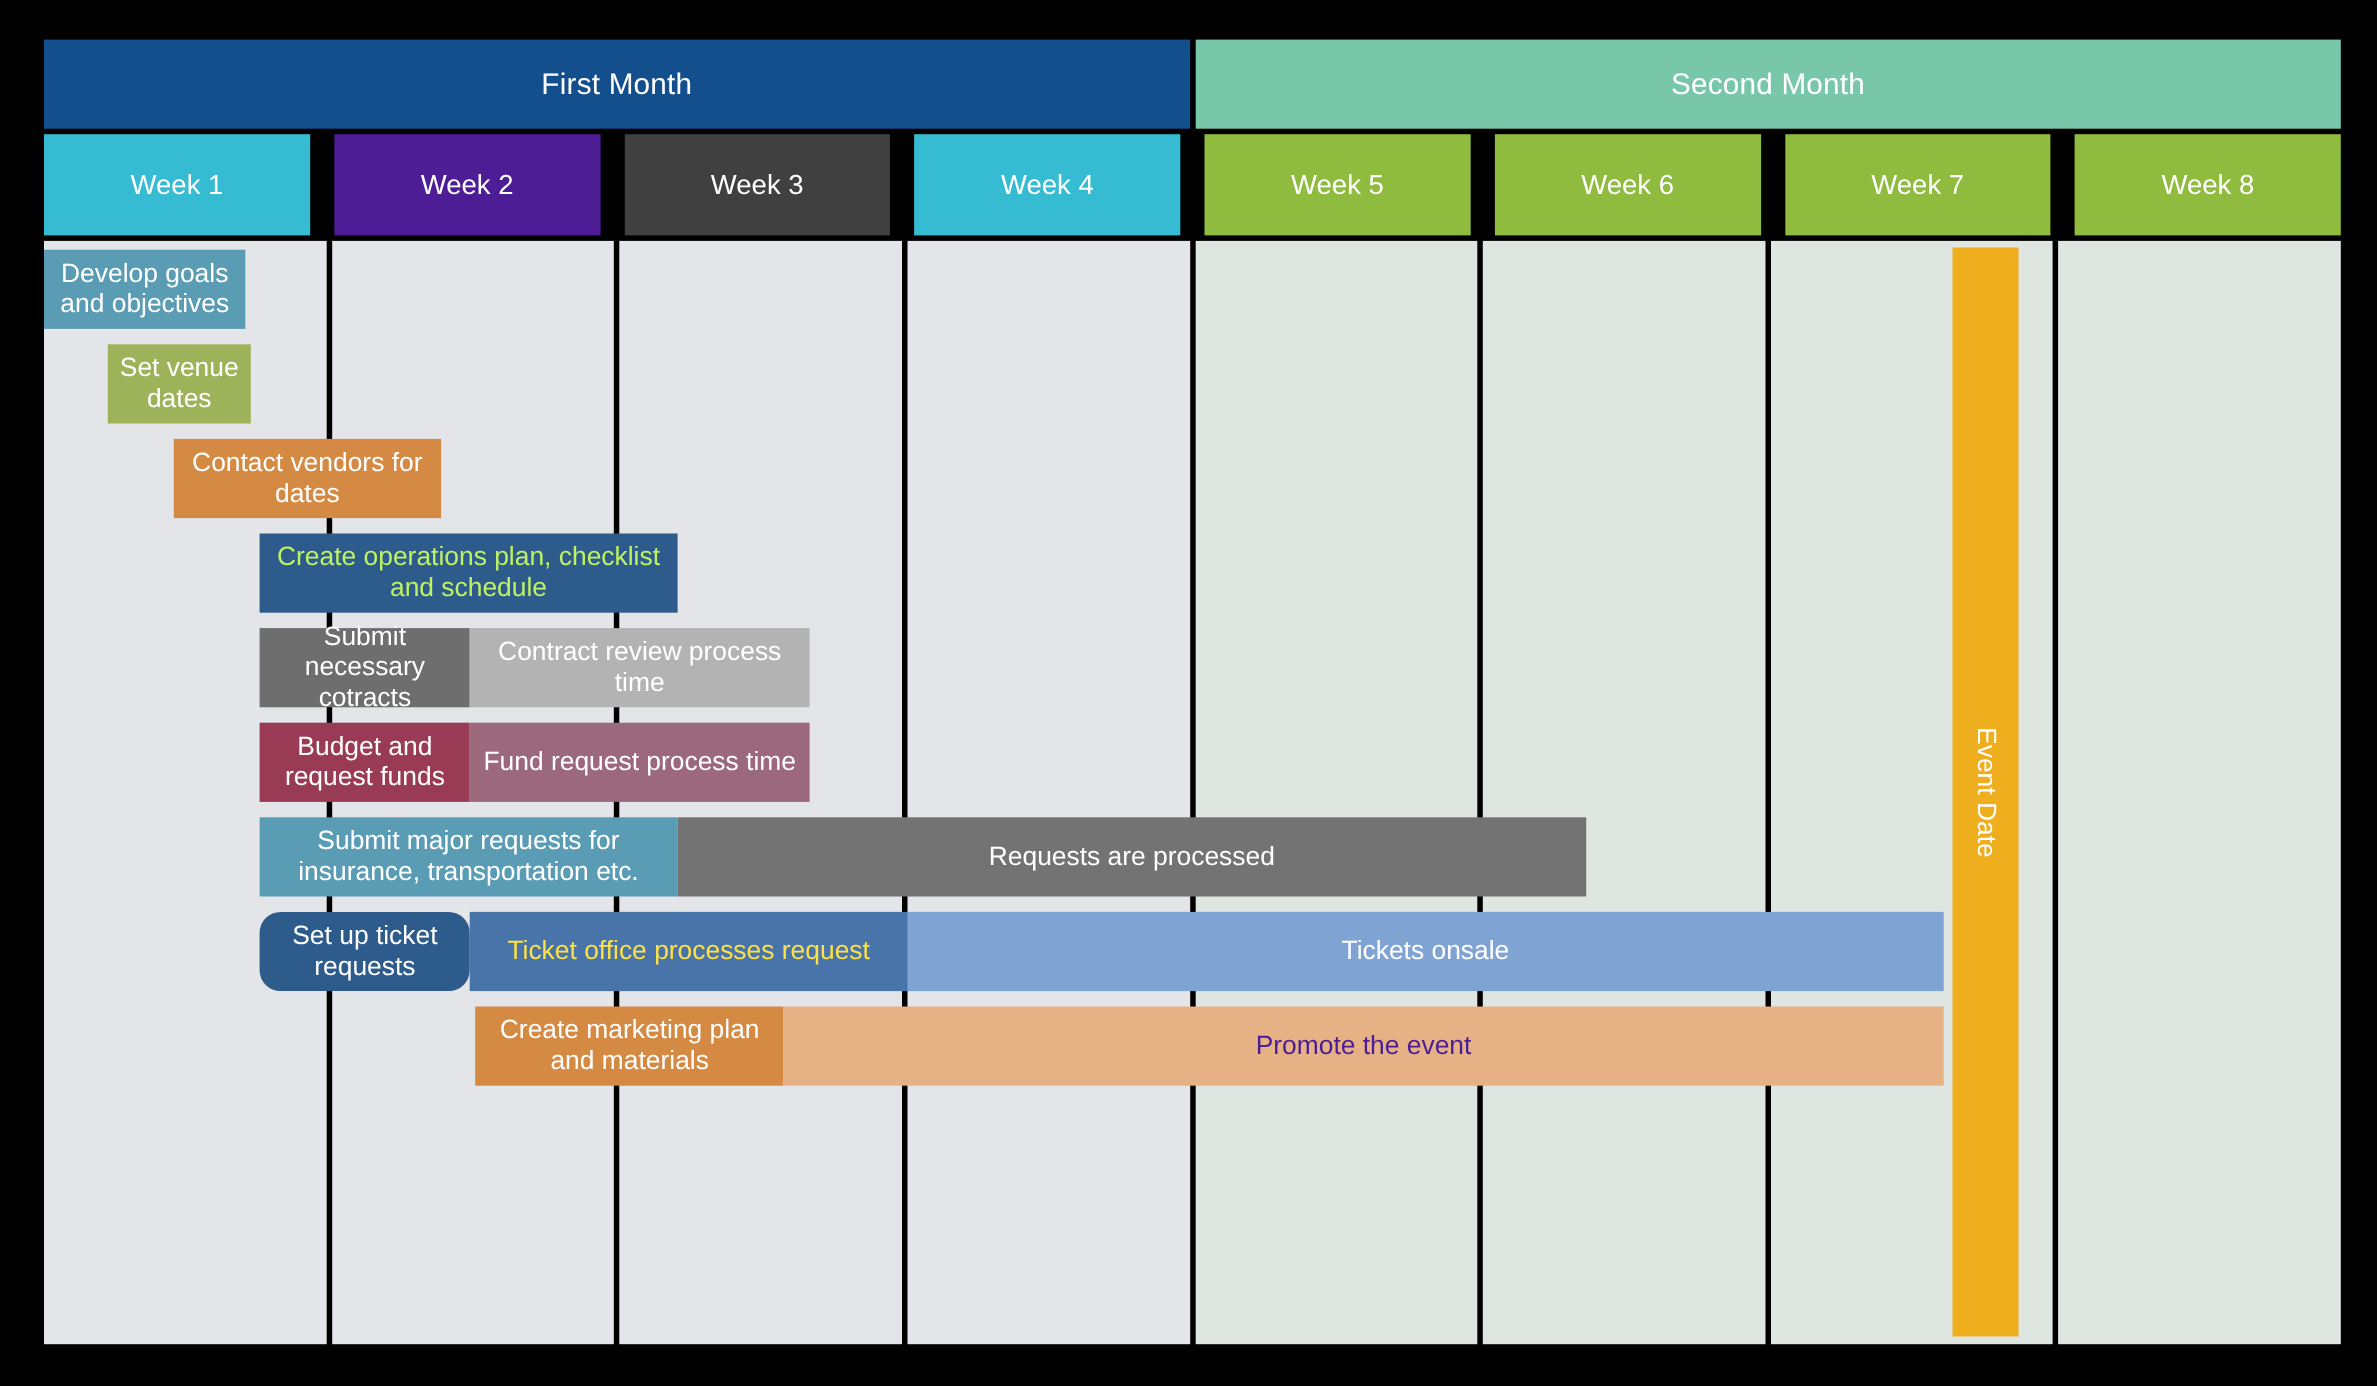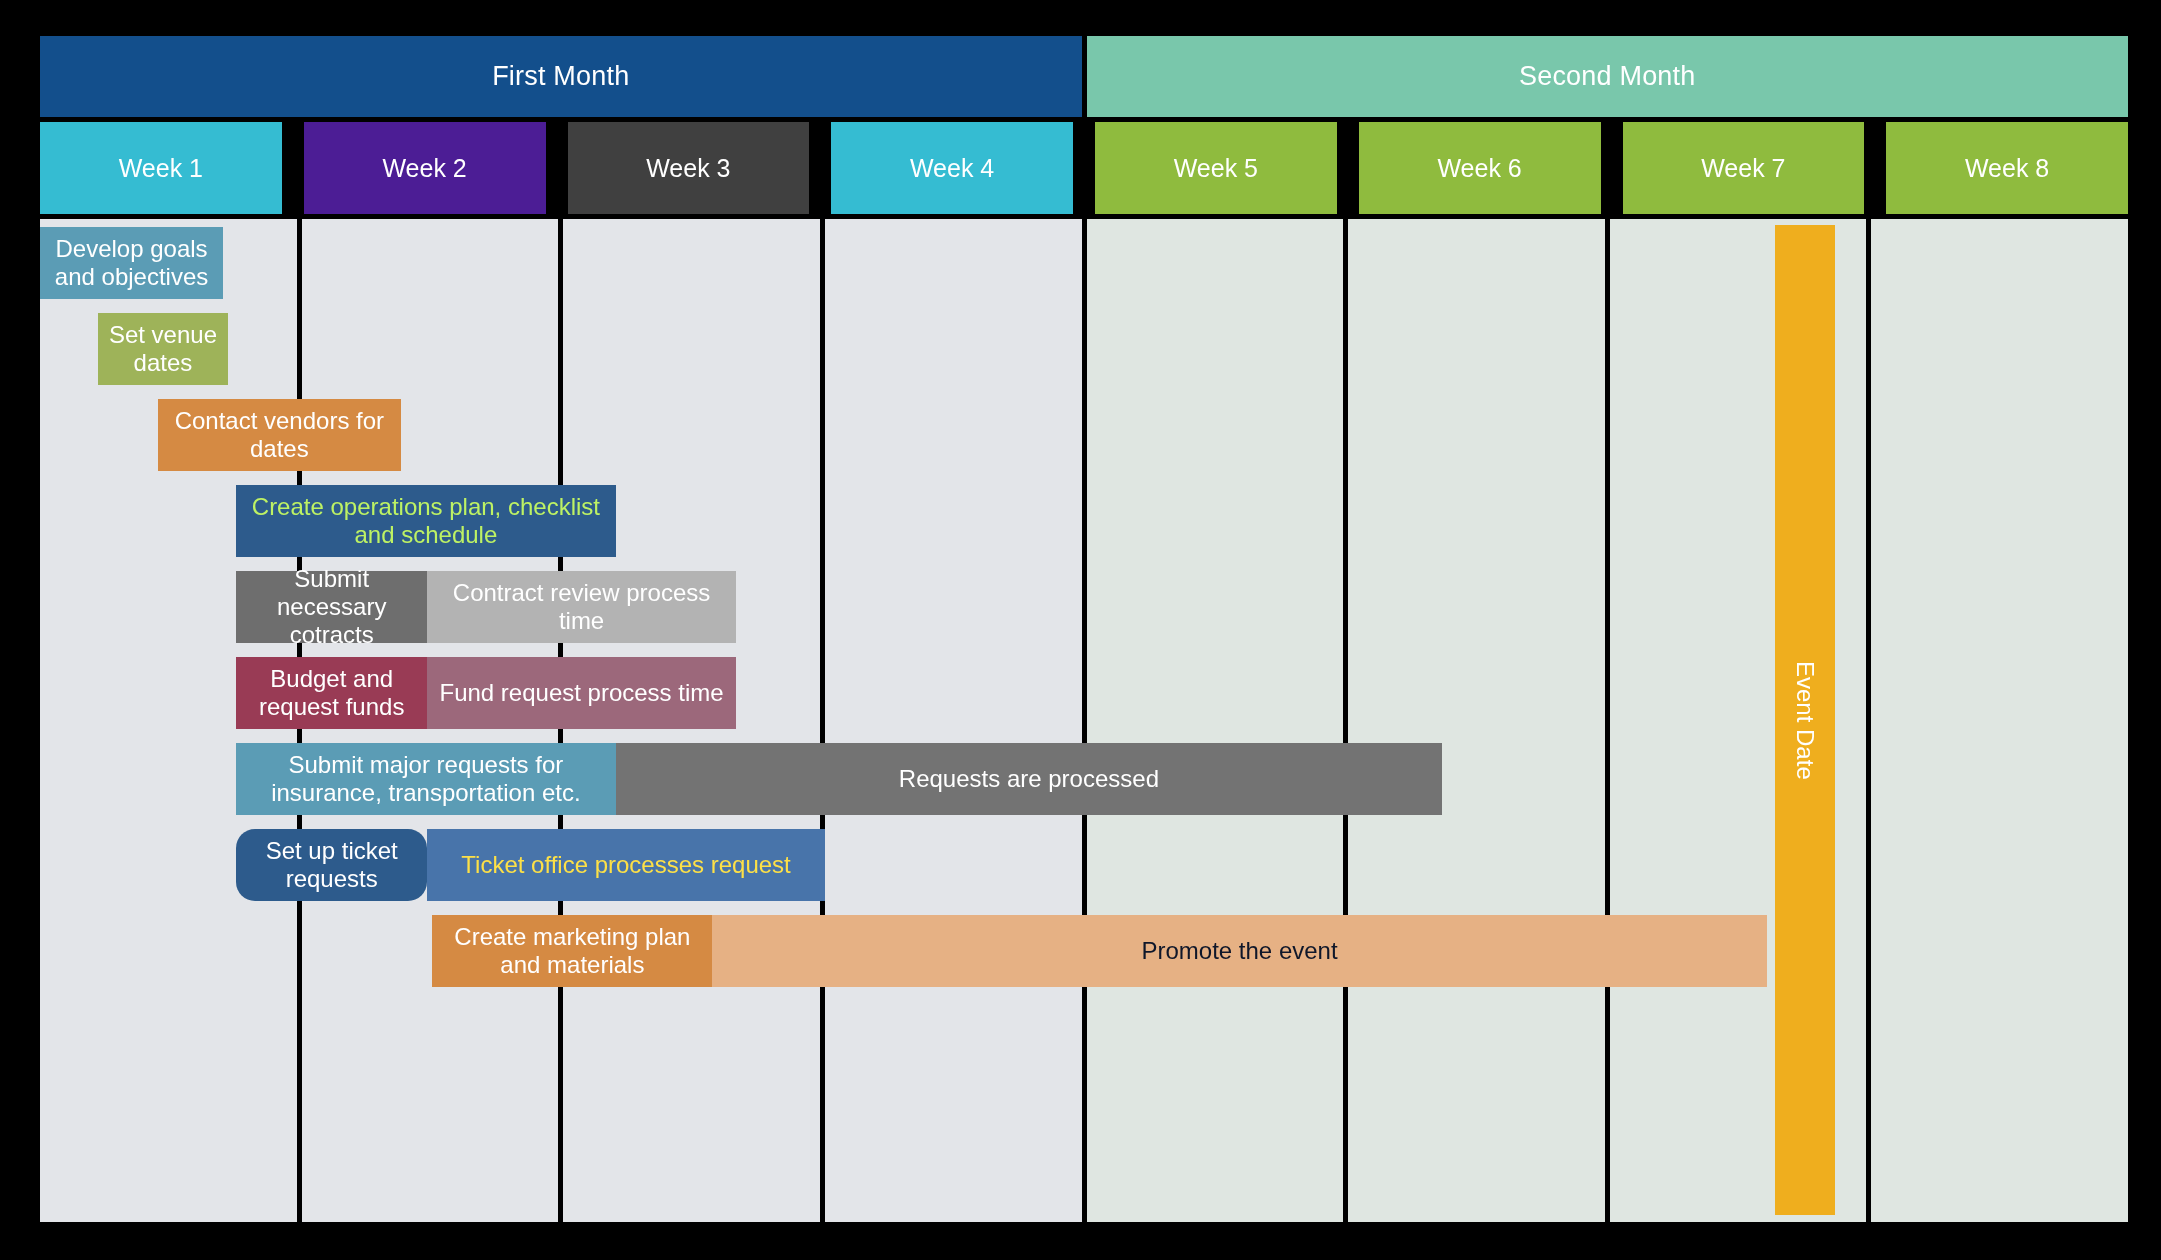--- a/index.html
+++ b/index.html
@@ -135,24 +135,27 @@
       </div>
       <div class="bar" style="left: 575.575px; width: 826.735px; background: #737373; color: rgb(255, 255, 255); top: 524px; height: 72px;">
         <span>Requests are processed</span>
       </div>
       <div class="bar" style="left: 196.219px; width: 190.986px; background: rgb(45, 91, 140); color: rgb(255, 255, 255); top: 610px; height: 72px; border-radius: 19px;">
         <span>Set up ticket requests</span>
       </div>
       <div class="bar" style="left: 387.205px; width: 397.67px; background: rgb(72, 116, 170); color: #fde047; top: 610px; height: 72px;">
         <span>Ticket office processes request</span>
       </div>
+      <div class="bar" style="left: 784.875px; width: 941.85px; background: rgb(127, 163, 210); color: rgb(255, 255, 255); top: 610px; height: 72px;">
+        <span>Tickets onsale</span>
+      </div>
       <div class="bar" style="left: 392.438px; width: 279.939px; background: rgb(213, 138, 67); color: rgb(255, 255, 255); top: 696px; height: 72px;">
         <span>Create marketing plan and materials</span>
       </div>
-      <div class="bar" style="left: 672.376px; width: 1054.35px; background: rgb(230, 177, 132); color: #0f172a; top: 696px; height: 72px;">
+      <div class="bar" style="left: 672.376px; width: 1054.35px; background: rgb(230, 177, 132); color: #4c1d95; top: 696px; height: 72px;">
         <span>Promote the event</span>
       </div>
       <div class="bar vertical" style="left: 1734.57px; width: 60.1737px; background: rgb(239, 174, 30); color: rgb(255, 255, 255); top: 6px; height: 990px;">
         <span>Event Date</span>
       </div>
     </div>
 
 </div>
 
 </body></html>

